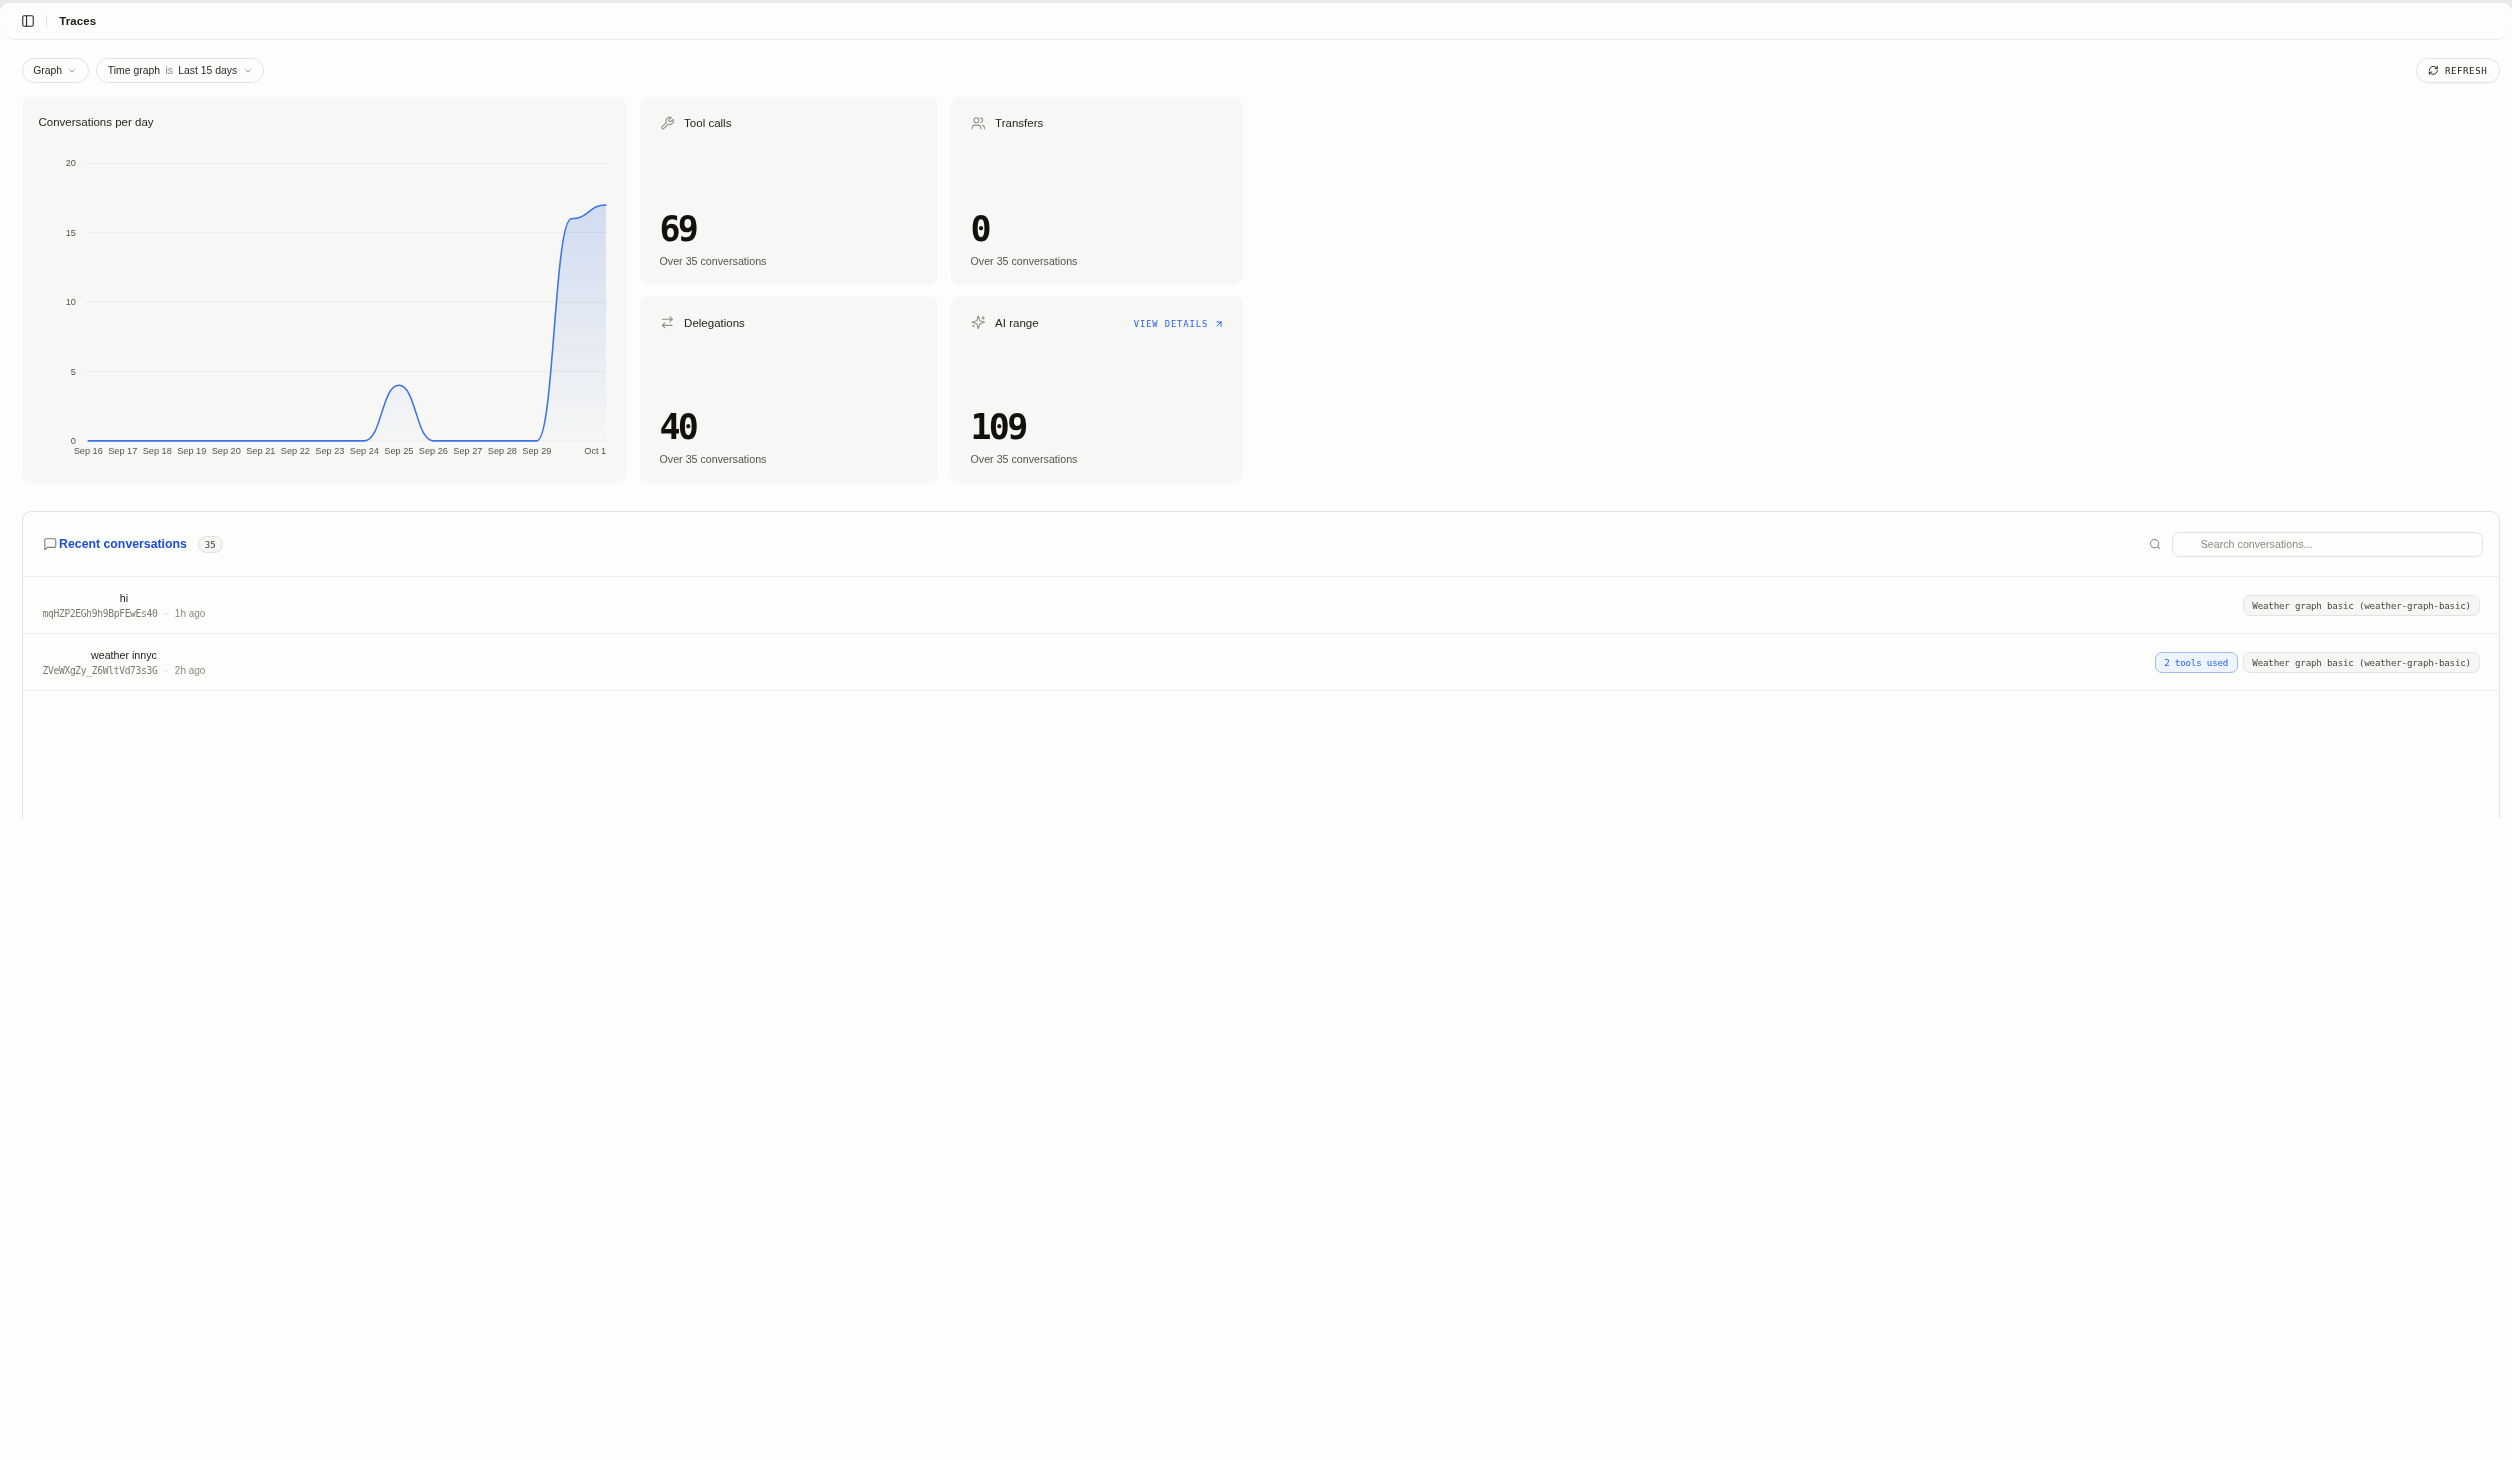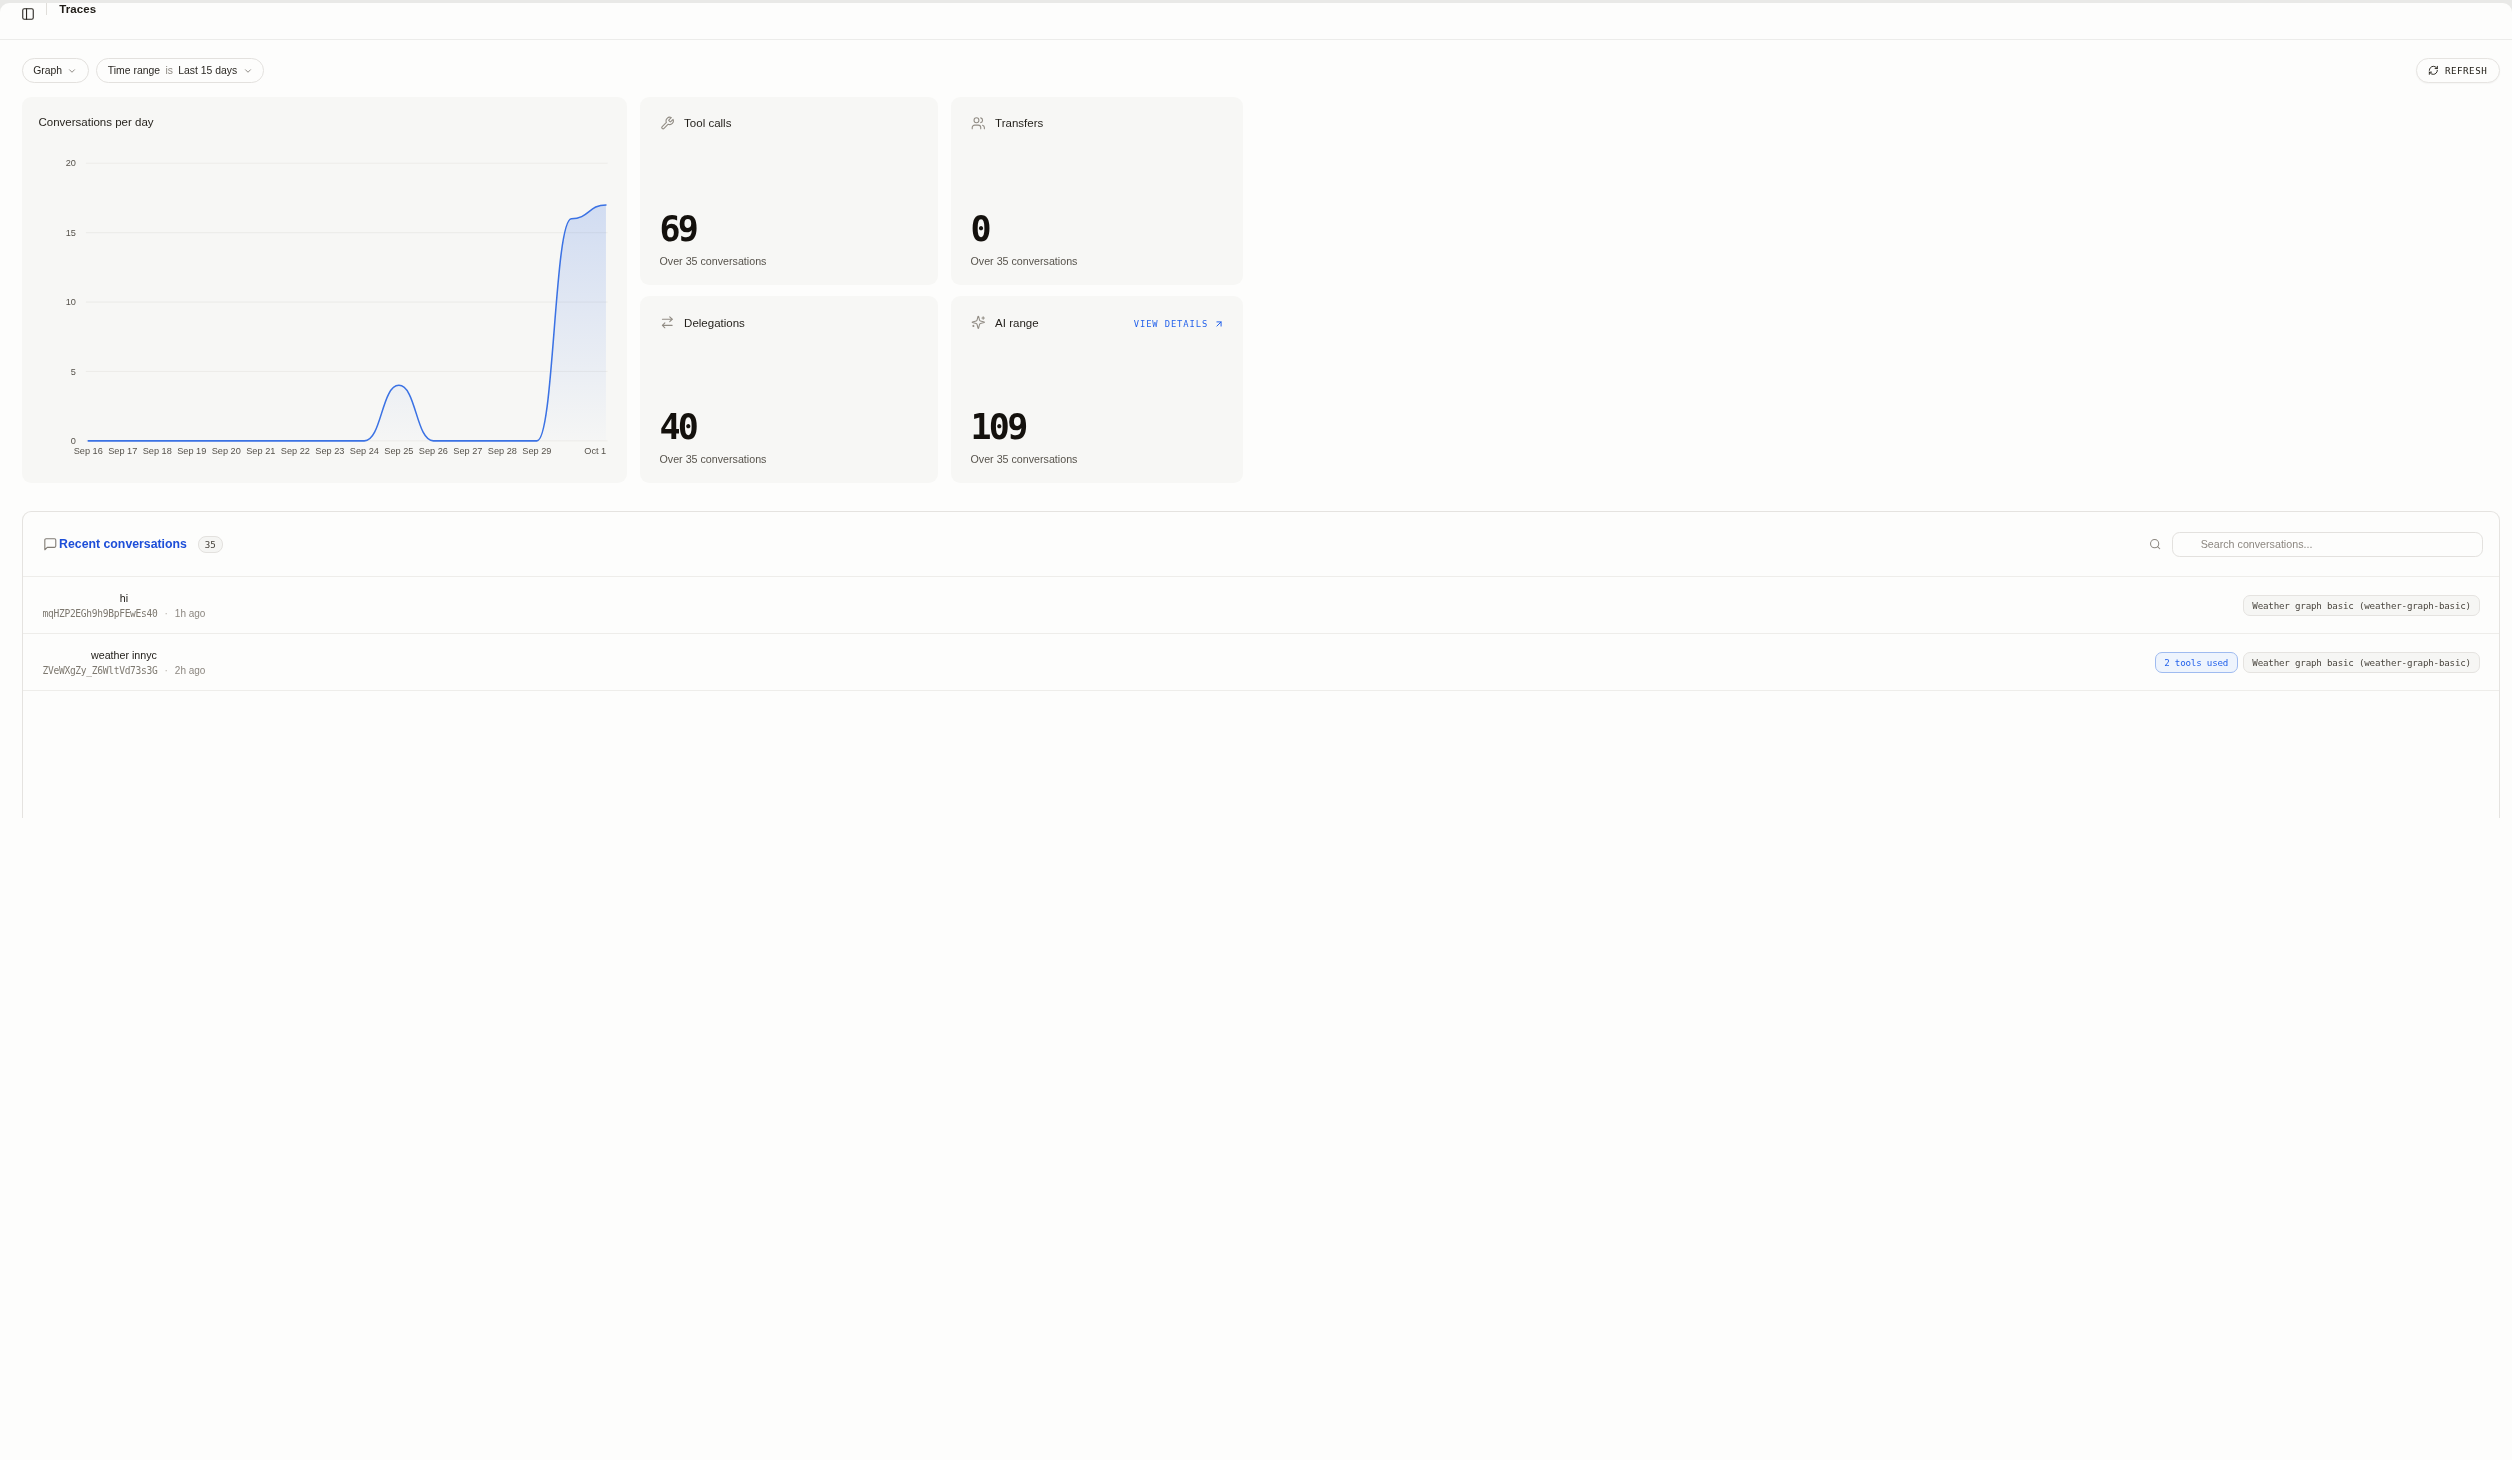--- a/index.html
+++ b/index.html
@@ -13,22 +13,22 @@
 
   .sheet {
     position:absolute; top:3.1px; left:0; right:0; bottom:0;
     background:#fdfdfc;
     border-radius:9.2px 9.2px 0 0;
     overflow:hidden;
   }
 
   
   .hdr {
-    height:37px; display:flex; 
-    padding:0 17px; border-bottom:0.8px solid #ececea;
+    height:37px; display:flex; align-items:center;
+    padding:0 17px; border-bottom:0.8px solid #ececea;border-radius:17px;
   }
   .icon-btn {
     width:21.5px; height:21.5px; border:none; background:transparent; border-radius:4.6px;
     display:flex; align-items:center; justify-content:center; cursor:pointer; color:#2a2722;
   }
   .hdr .vdiv { width:0.8px; height:12.3px; background:#e0deda; margin:0 12.3px 0 7.7px; }
   .hdr h1 { font-size:11.5px; font-weight:600; letter-spacing:0.1px; }
 
   
   .toolbar {
@@ -167,21 +167,21 @@
     <div class="lgroup">
       <button class="pill">
         <span>Graph</span>
         <span class="chev">
           <svg width="10" height="10" viewBox="0 0 24 24" fill="none" stroke="currentColor" stroke-width="2" stroke-linecap="round" stroke-linejoin="round">
               <path d="m6 9 6 6 6-6"></path>
             </svg>
         </span>
       </button>
       <button class="pill">
-        <span>Time range</span>
+        <span>Time graph</span>
         <span class="muted">is</span>
         <span>Last 15 days</span>
         <span class="chev">
           <svg width="10" height="10" viewBox="0 0 24 24" fill="none" stroke="currentColor" stroke-width="2" stroke-linecap="round" stroke-linejoin="round">
               <path d="m6 9 6 6 6-6"></path>
             </svg>
         </span>
       </button>
     </div>
     <button class="refresh-btn">

